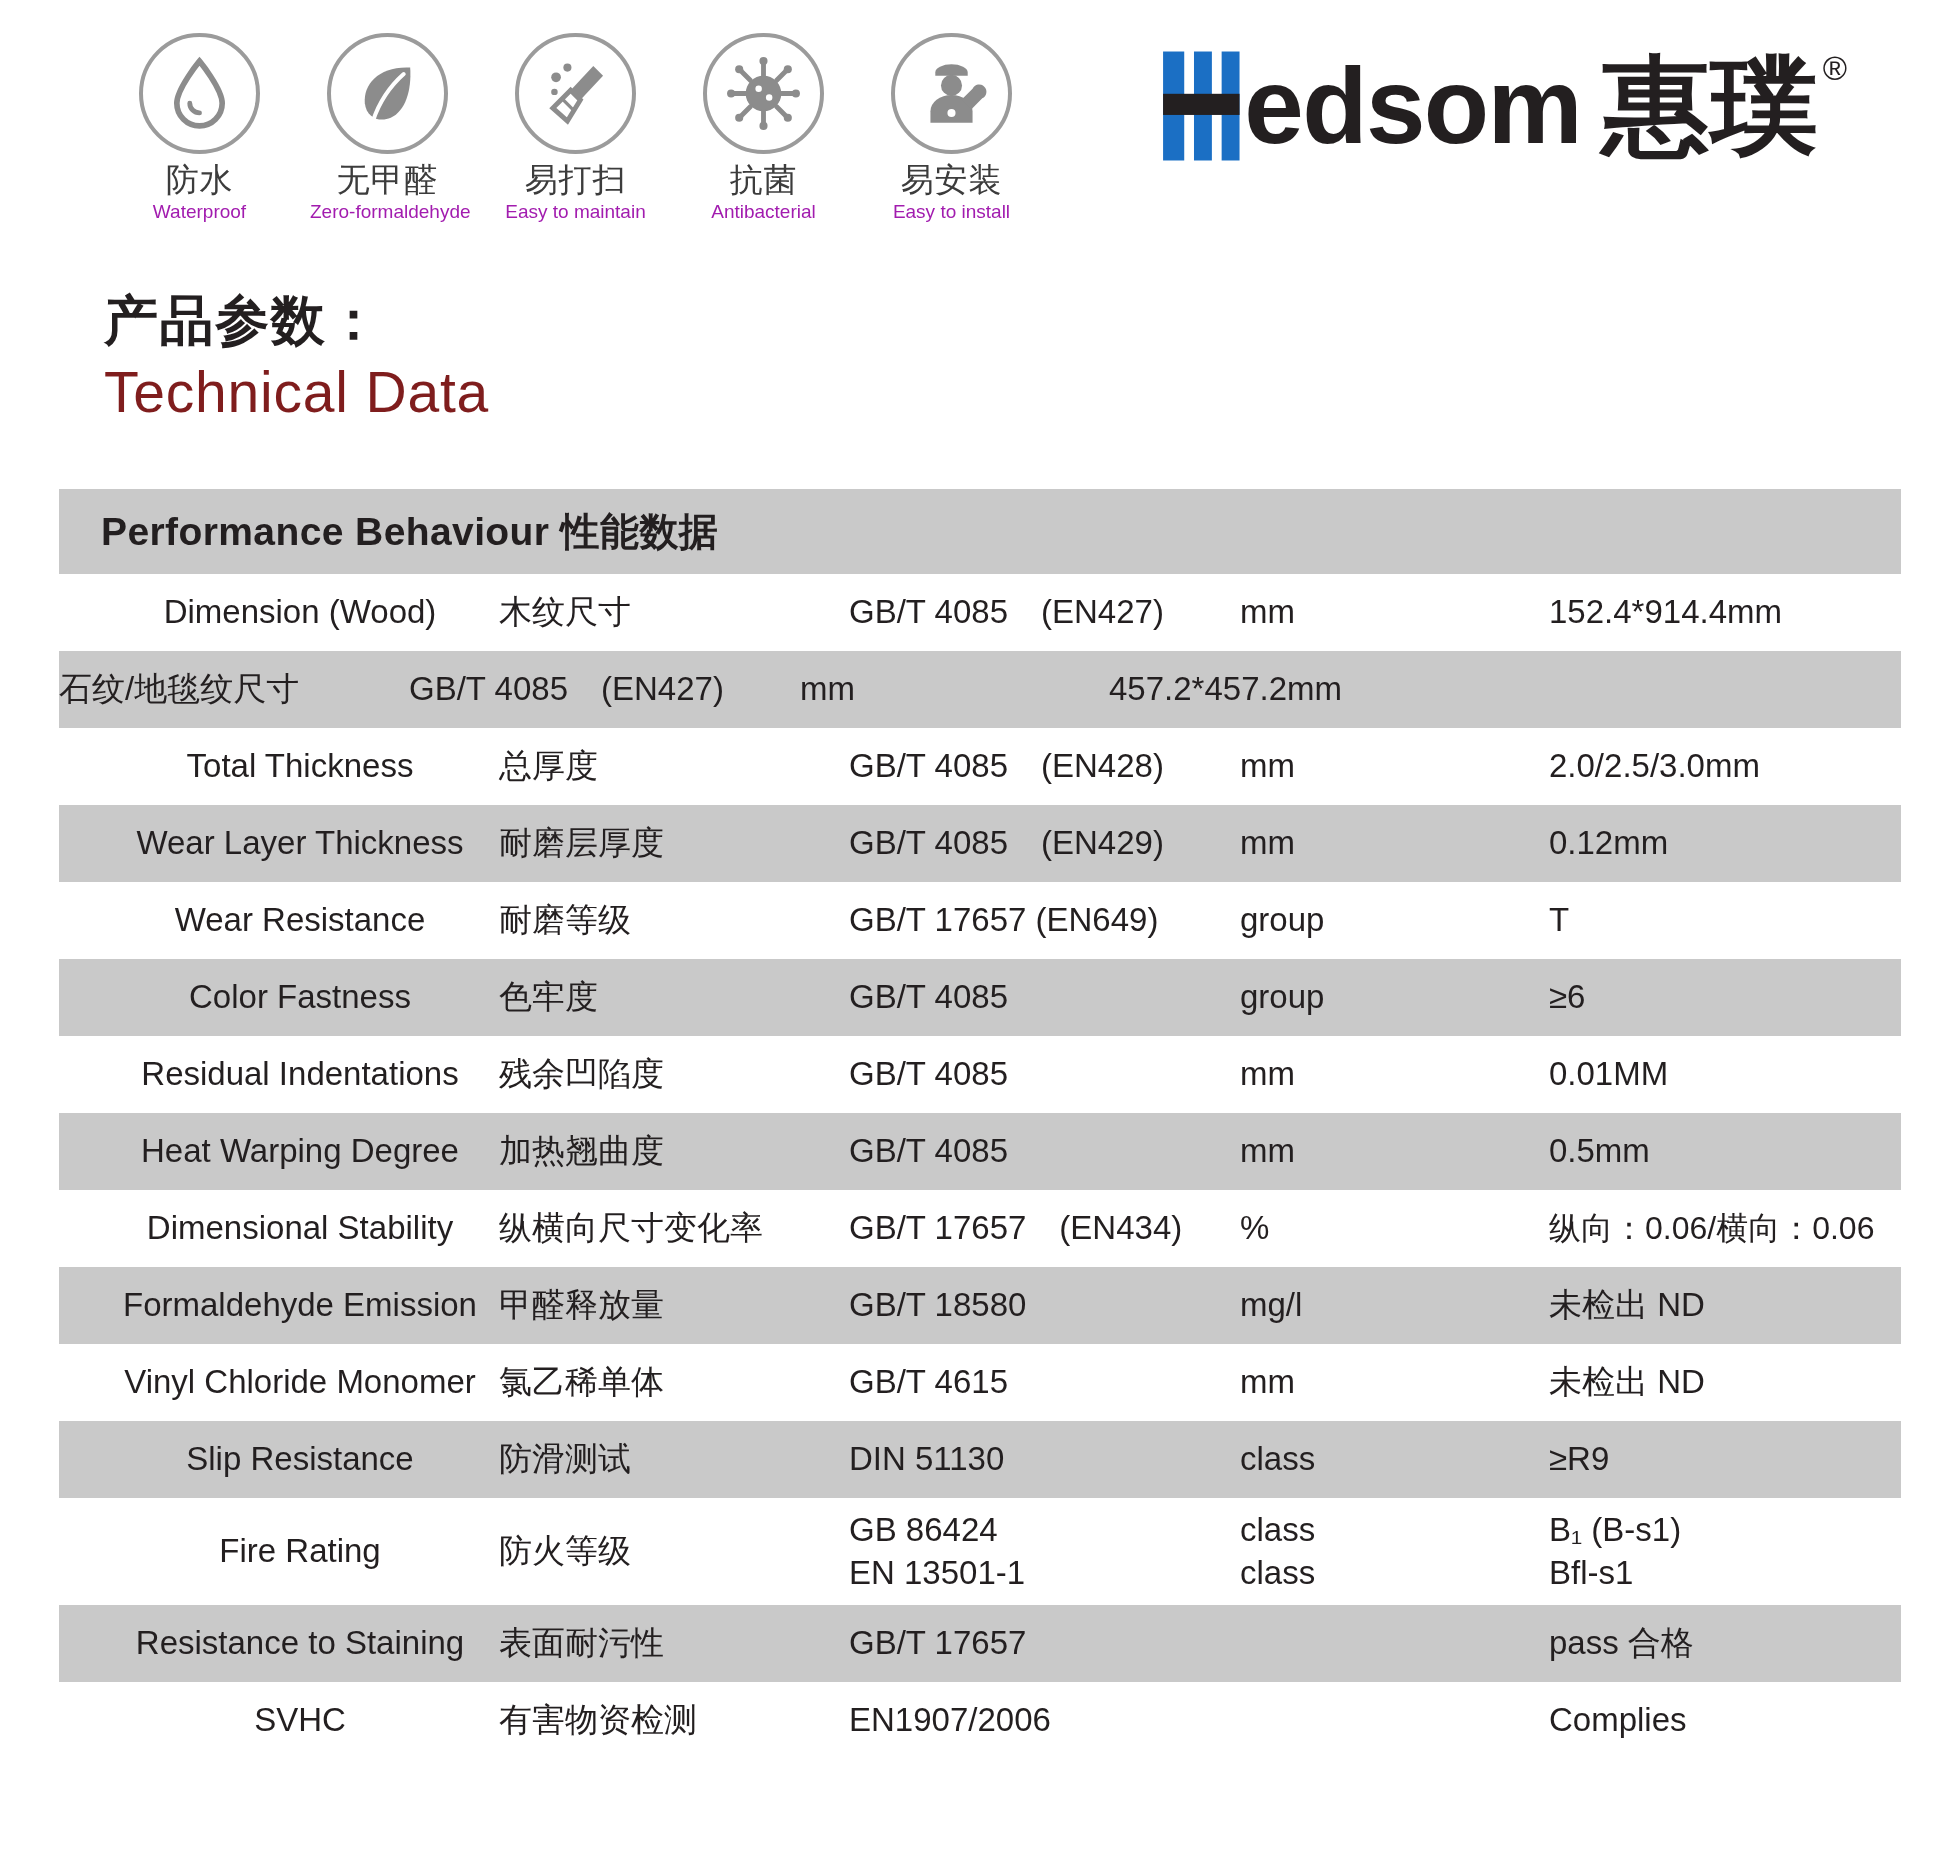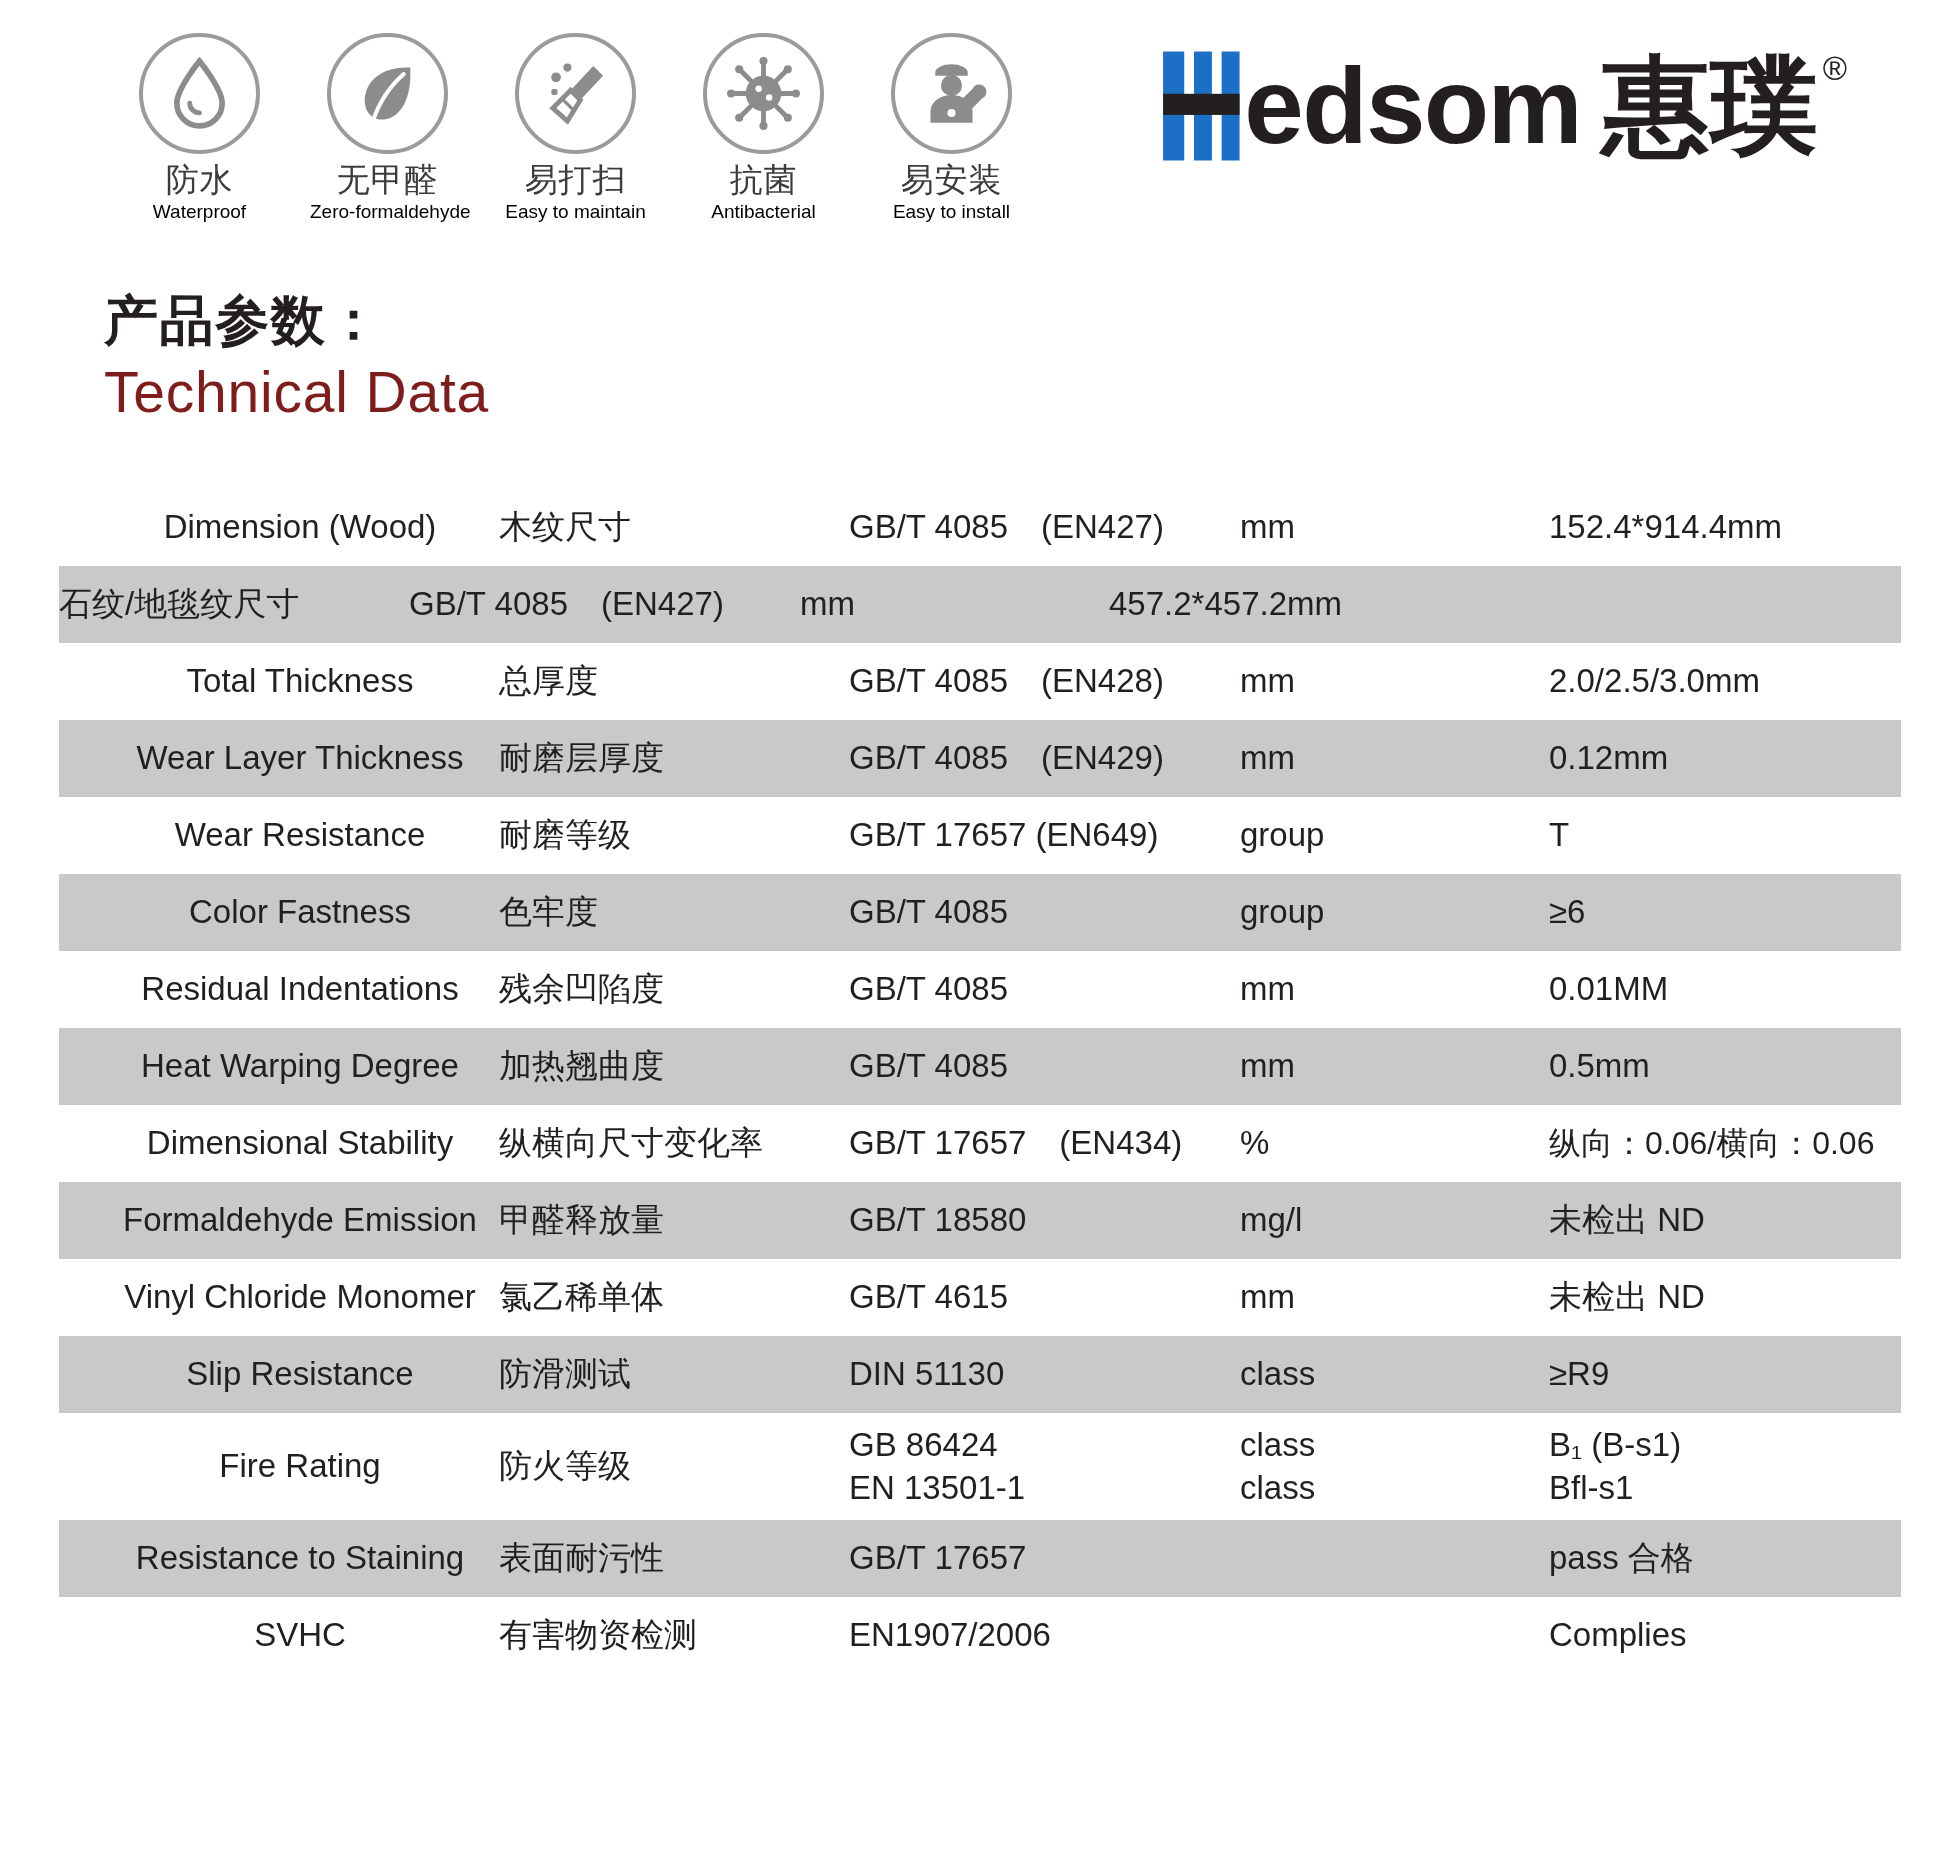--- a/index.html
+++ b/index.html
@@ -51,21 +51,21 @@
   .badge-cn {
     font-size: 33px;
     color: #3c3c3c;
     letter-spacing: 0.8px;
     line-height: 1.1;
     margin-bottom: 3.3px;
     white-space: nowrap;
   }
   .badge-en {
     font-size: 19px;
-    color: #000000;
+    color: #a21caf;
     line-height: 1.1;
     white-space: nowrap;
   }
 
   
   .logo-wrap {
     position: absolute;
     right: 110px;
     top: 45px;
     display: flex;
@@ -264,20 +264,23 @@
     <div class="logo-cn">惠璞</div>
     <div class="logo-r">®</div>
   </div>
 
   <div class="title-block">
     <div class="title-cn">产品参数：</div>
     <div class="title-en">Technical  Data</div>
   </div>
 
   <div class="table">
+    <div class="row header">
+      <div class="hdr-text">Performance  Behaviour  性能数据</div>
+    </div>
 
     <div class="row plain">
       <div class="cell c-en">Dimension (Wood)</div>
       <div class="cell c-cn">木纹尺寸</div>
       <div class="cell c-std">GB/T 4085　(EN427)</div>
       <div class="cell c-unit">mm</div>
       <div class="cell c-val">152.4*914.4mm</div>
     </div>
 
     <div class="row shade">

